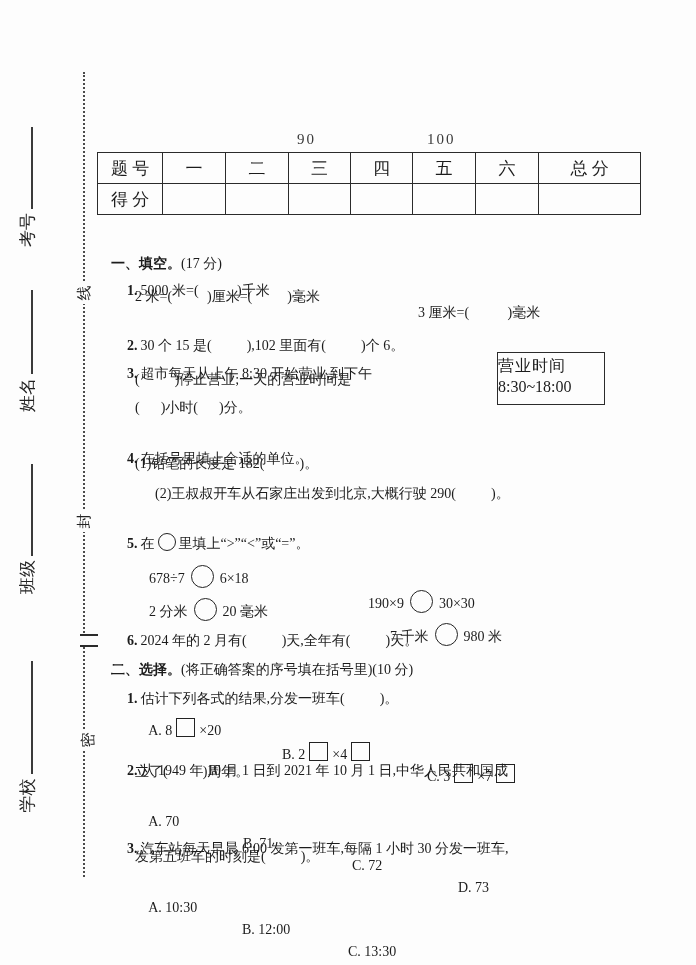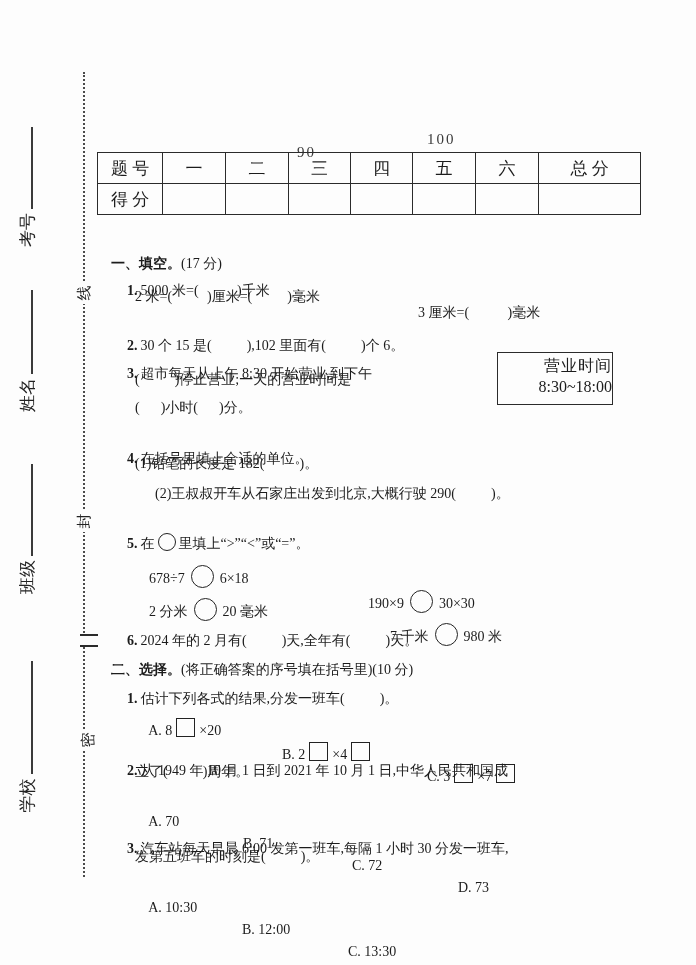--- a/index.html
+++ b/index.html
@@ -44,21 +44,21 @@
     background:#fdfdfd;
   }
   
   .cmp{display:inline-block;width:21px;height:21px;border:1.6px solid #222;border-radius:50%;vertical-align:-5px;margin:0 6px;}
   .cmp.small{width:16px;height:16px;vertical-align:-3px;margin:0 3px;}
   .sq{display:inline-block;width:17px;height:17px;border:1.5px solid #222;vertical-align:-2px;margin:0 4px;}
   
   .biz-box{
     position:absolute;left:497px;top:352px;width:106px;height:51px;
     border:1.8px solid #2b2b2b;background:#fdfdfd;
-    text-align:right;font-size:16px;padding-left:8px;
+    text-align:left;font-size:16px;
   }
   .biz-box .t1{margin-top:3px;letter-spacing:1px;}
   .biz-box .t2{margin-top:1px;}
 </style>
 </head>
 <body>
 
 <div class="page">
 
   <div class="seal-line"></div>
@@ -74,21 +74,21 @@
   </div>
   <div class="side-field" style="left:-53px;top:726px;width:160px;">
     <span>学校</span><span class="u" style="width:113px;"></span>
   </div>
 
   <div class="seal-char" style="left:73px;top:282px;">线</div>
   <div class="seal-char" style="left:73px;top:510px;">封</div>
   <div class="seal-char" style="left:77px;top:729px;">密</div>
   <div class="fold-mark"></div>
 
-  <div class="mark" style="left:297px;top:131px;margin-top:13px;">90</div>
+  <div class="mark" style="left:297px;top:131px;">90</div>
   <div class="mark" style="left:427px;top:131px;">100</div>
 
   <table class="score abs" style="left:97px;top:152px;">
     <colgroup>
       <col style="width:65px">
         <col style="width:63px">
         <col style="width:63px">
         <col style="width:62px">
       <col style="width:62px">
         <col style="width:63px">

